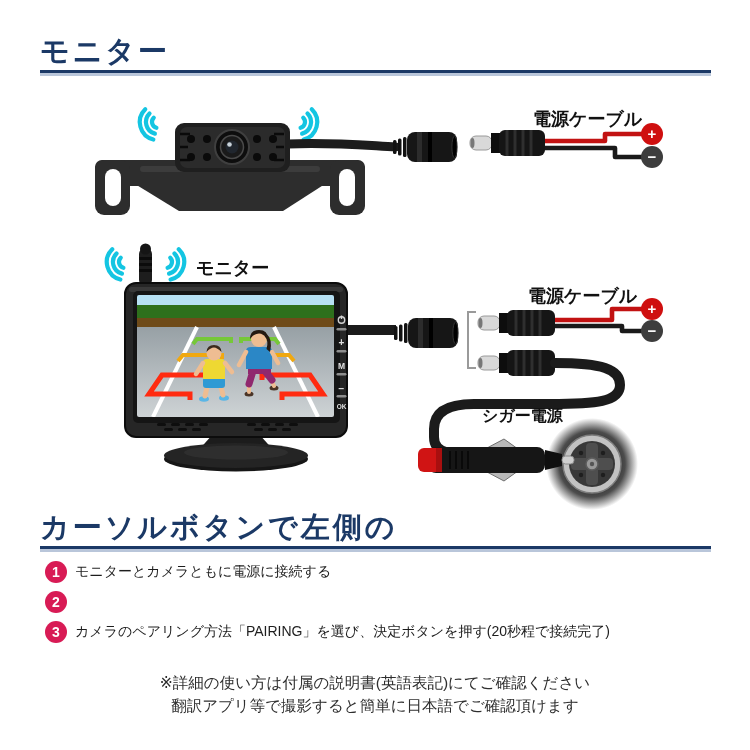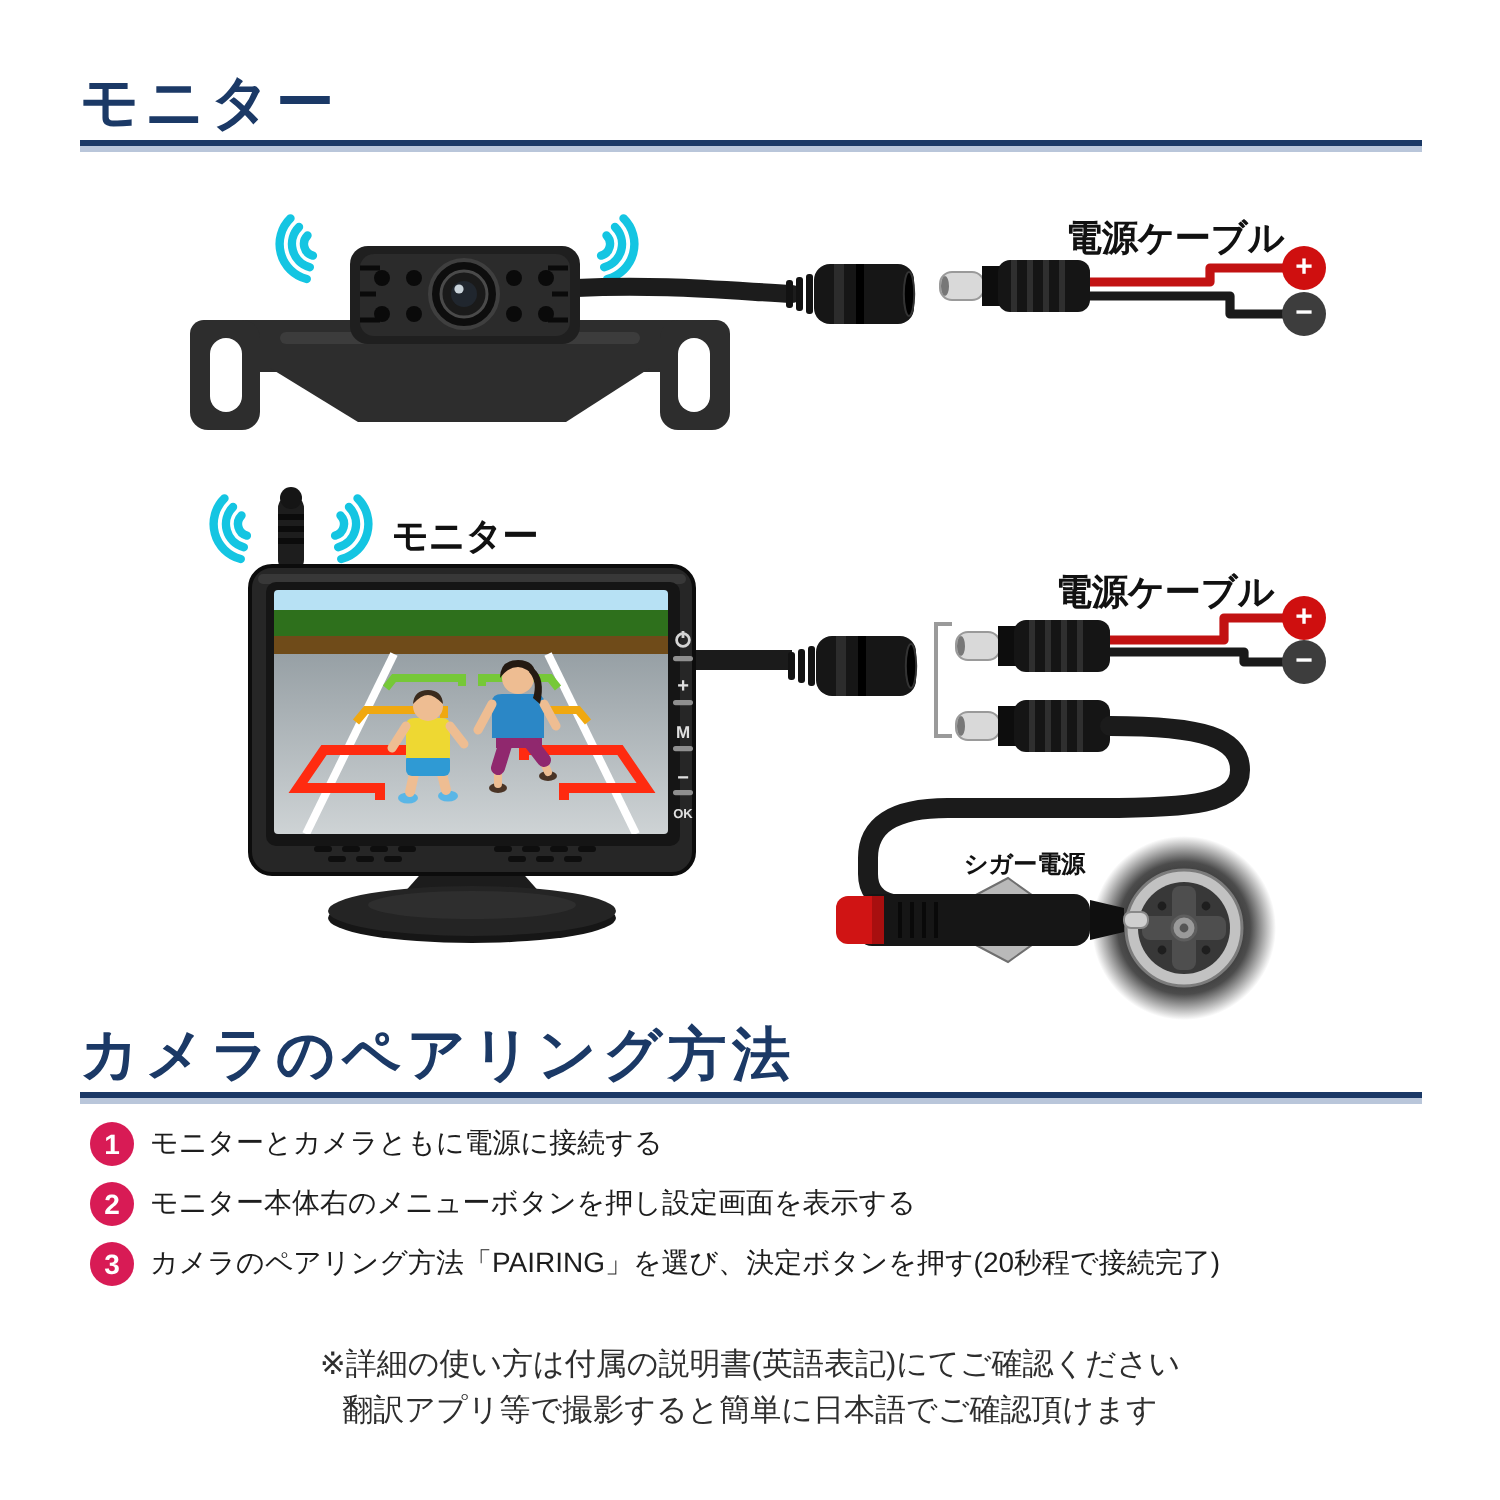--- a/index.html
+++ b/index.html
@@ -345,33 +345,32 @@
       <line x1="112" y1="176" x2="112" y2="194"></line>
         <line x1="118" y1="176" x2="118" y2="194"></line>
     </g>
     <polygon points="195,175 212,179 212,191 195,195" fill="#0f0f0f"></polygon>
     <rect x="212" y="181" width="12" height="8" rx="3.5" fill="#cfcfcf" stroke="#8a8a8a" stroke-width="1"></rect>
   </g>
 </svg>
 <div class="abs jp-label" style="left:528px;top:284px;">電源ケーブル</div>
 <div class="terminal plus" style="left:641px;top:298px;">+</div>
 <div class="terminal minus" style="left:641px;top:320px;">−</div>
-<div class="abs jp-label" style="left:482px;top:424px;font-size:12px;">シガー電源</div>
-
-<div class="abs navy-title" style="left:40px;top:508px;">カメラのペアリング方法</div>
+<div class="abs jp-label" style="left:482px;top:406px;font-size:16px;">シガー電源</div>
+
+<div class="abs navy-title" style="left:40px;top:508px;">カーソルボタンで左側の</div>
 <div class="rule" style="top:546px;"></div>
 
 <div class="steps">
   <div class="step-row">
     <div class="step-num">1</div>
     <div class="step-text">モニターとカメラともに電源に接続する</div>
   </div>
   <div class="step-row">
     <div class="step-num">2</div>
-    <div class="step-text">モニター本体右のメニューボタンを押し設定画面を表示する</div>
   </div>
   <div class="step-row">
     <div class="step-num">3</div>
     <div class="step-text">カメラのペアリング方法「PAIRING」を選び、決定ボタンを押す(20秒程で接続完了)</div>
   </div>
 </div>
 
 <div class="footer">
   <div>※詳細の使い方は付属の説明書(英語表記)にてご確認ください</div>
   <div>翻訳アプリ等で撮影すると簡単に日本語でご確認頂けます</div>

